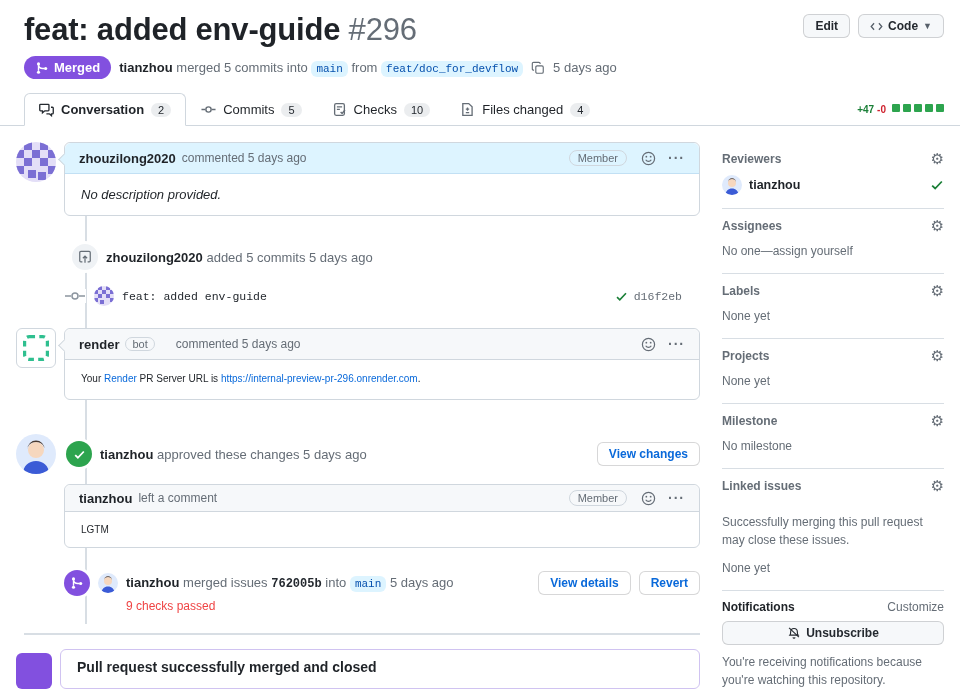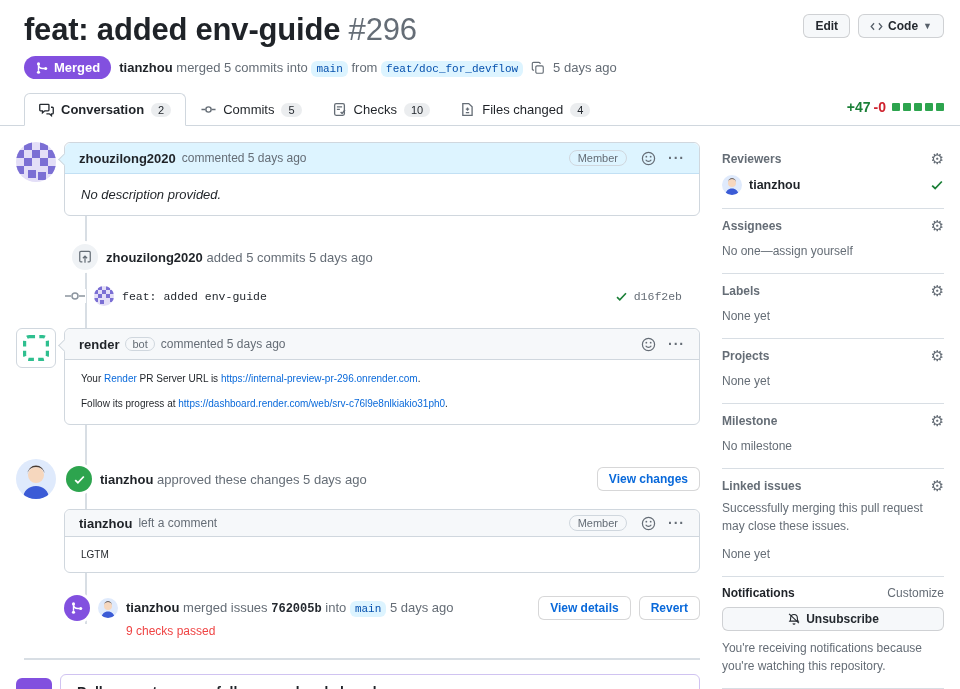--- a/index.html
+++ b/index.html
@@ -27,42 +27,42 @@
                 color:#0550ae; background:#ddf4ff; border-radius:6px; padding:2px 5px; }
 
   
   .tabnav { display:flex; align-items:flex-end; padding:0 16px 0 24px; margin-top:14px;
             border-bottom:1px solid #d0d7de; }
   .tab { display:inline-flex; align-items:center; gap:7px; font-size:13px; color:#1f2328;
          padding:8px 14px; border:1px solid transparent; border-radius:6px 6px 0 0;
          margin-bottom:-1px; cursor:pointer; }
   .tab.active { background:#fff; border-color:#d0d7de; border-bottom-color:#fff; font-weight:600; }
   .tab .cnt { background:rgba(175,184,193,.25); border-radius:10px; font-size:11px; padding:1px 7px; color:#24292f; font-weight:400;}
-  .diffstat { margin-left:auto; display:flex; align-items:center; gap:3px; font-size:14px; font-weight:700; padding-bottom:10px; }
+  .diffstat { margin-left:auto; display:flex; align-items:flex-start; gap:3px; font-size:10px; font-weight:700; padding-bottom:10px; }
   .adds { color:#1a7f37; } .dels { color:#cf222e; margin-right:3px; }
   .blk { width:8px; height:8px; background:#2da44e; border-radius:1px; display:inline-block; }
 
   
   .content { display:flex; padding:16px 16px 0 16px; gap:22px; }
   .main { width:684px; position:relative; }
   .timeline-line { position:absolute; left:69px; top:34px; height:448px; width:2px; background:#d8dee4; }
   .sidebar { flex:1; }
 
   
   .comment-row { display:flex; gap:8px; position:relative; }
   .avatar40 { width:40px; height:40px; border-radius:50%; overflow:hidden; flex:none; }
   .avatar40.square { border-radius:6px; border:1px solid #d0d7de; background:#fff; }
   .avatar20 { width:20px; height:20px; border-radius:50%; overflow:hidden; flex:none; }
   .comment { border:1px solid #d0d7de; border-radius:6px; background:#fff; flex:1; position:relative; }
   .c-head { display:flex; align-items:center; gap:4px; padding:7px 14px; background:#f6f8fa;
             border-bottom:1px solid #d0d7de; border-radius:6px 6px 0 0; font-size:12px; color:#656d76; }
   .c-head.op { background:#ddf4ff; border-bottom-color:#c2e0f4; }
   .c-head .author { font-weight:700; color:#1f2328; font-size:13px; margin-right:2px; }
   .pill { border:1px solid #d0d7de; border-radius:999px; font-size:11px; color:#656d76; padding:1px 8px; margin-left:auto; }
-  .pill.inline { margin-left:0; margin-right:2px; padding:0 6px; }
+  .pill.inline { margin-left:0; margin-right:17px; padding:0 6px; }
   .head-icons { display:flex; align-items:center; gap:12px; margin-left:10px; }
   .kebab { color:#656d76; font-weight:700; font-size:14px; letter-spacing:1px; cursor:pointer; }
   .c-body { padding:13px 16px; font-size:10px; }
   .c-body.italic { font-style:italic; font-size:13px; }
   .c-body p { margin:0 0 14px; } .c-body p:last-child { margin-bottom:2px; }
   a.link { color:#0969da; text-decoration:none; }
   .caret { position:absolute; left:-5px; top:12px; width:9px; height:9px; transform:rotate(45deg);
            border-left:1px solid #d0d7de; border-bottom:1px solid #d0d7de; }
   .caret.blue { background:#ddf4ff; } .caret.gray { background:#f6f8fa; }
 
@@ -322,21 +322,20 @@
                     <path d="M5 9.3c.7 1.1 1.8 1.8 3 1.8s2.3-.7 3-1.8"></path>
                   </g>
                   <circle cx="5.7" cy="6.1" r=".95" fill="#656d76"></circle>
                   <circle cx="10.3" cy="6.1" r=".95" fill="#656d76"></circle>
                 </svg>
               <span class="kebab">···</span>
             </span>
           </div>
           <div class="c-body">
             <p><span>Your </span><a class="link">Render</a><span> PR Server URL is </span><a class="link">https://internal-preview-pr-296.onrender.com</a><span>.</span></p>
-            <p><span>Follow its progress at </span><a class="link">https://dashboard.render.com/web/srv-c76l9e8nlkiakio31ph0</a><span>.</span></p>
           </div>
         </div>
       </div>
 
       <div class="event" style="margin-top:34px;">
         <div class="avatar40">
           <svg width="40" height="40" viewBox="0 0 40 40">
               <rect width="40" height="40" fill="#dfeafc"></rect>
               <circle cx="20" cy="16" r="8" fill="#f6d7be"></circle>
               <path d="M11.5 15a8.5 8.5 0 0 1 17 0c0-1.2-1.2-7-8.5-7s-8.5 5.8-8.5 7z" fill="#4a3b32"></path>
@@ -480,21 +479,21 @@
 
       <div class="side-section">
         <div class="side-title-row">
           <span class="side-title">Milestone</span>
           <span class="gear">⚙</span>
         </div>
         <div class="side-empty">No milestone</div>
       </div>
 
       <div class="side-section">
-        <div class="side-title-row" style="margin-bottom:6px;">
+        <div class="side-title-row" style="margin-bottom:20px;">
           <span class="side-title">Linked issues</span>
           <span class="gear">⚙</span>
         </div>
         <div class="side-empty" style="margin-bottom:10px;">Successfully merging this pull request may close these issues.</div>
         <div class="side-empty">None yet</div>
       </div>
 
       <div class="side-section">
         <div class="side-title-row" style="margin-bottom:7px;">
           <span class="side-title" style="color:#1f2328;">Notifications</span>

